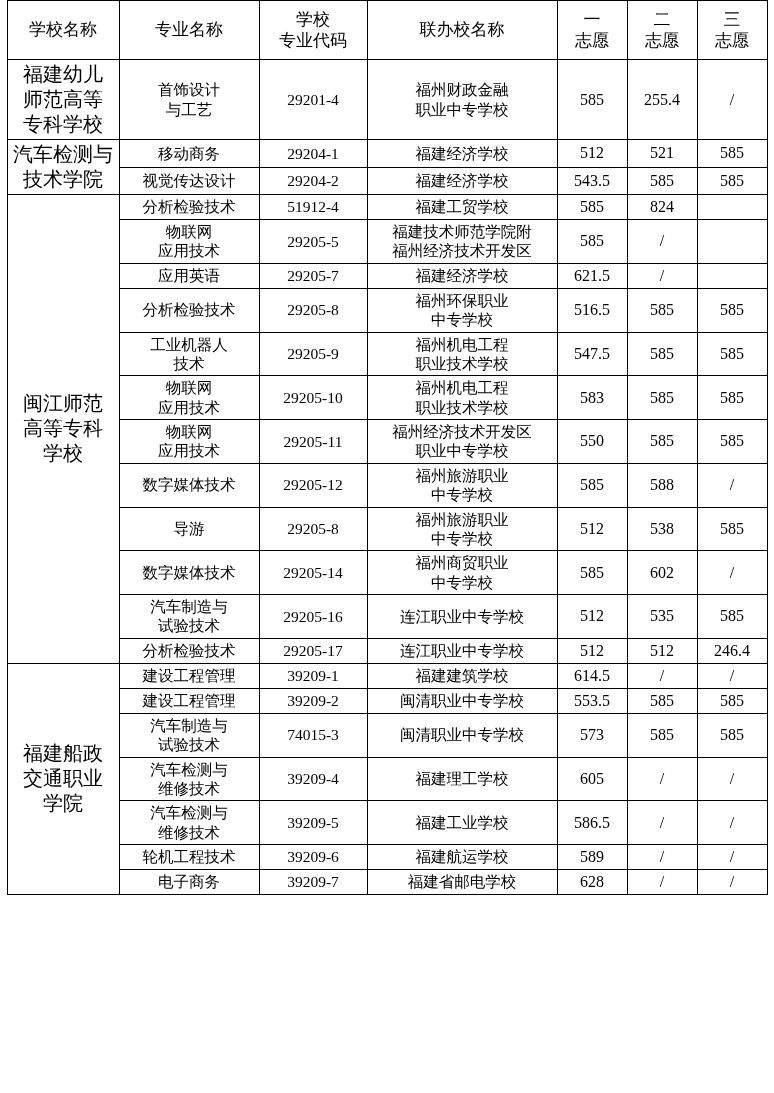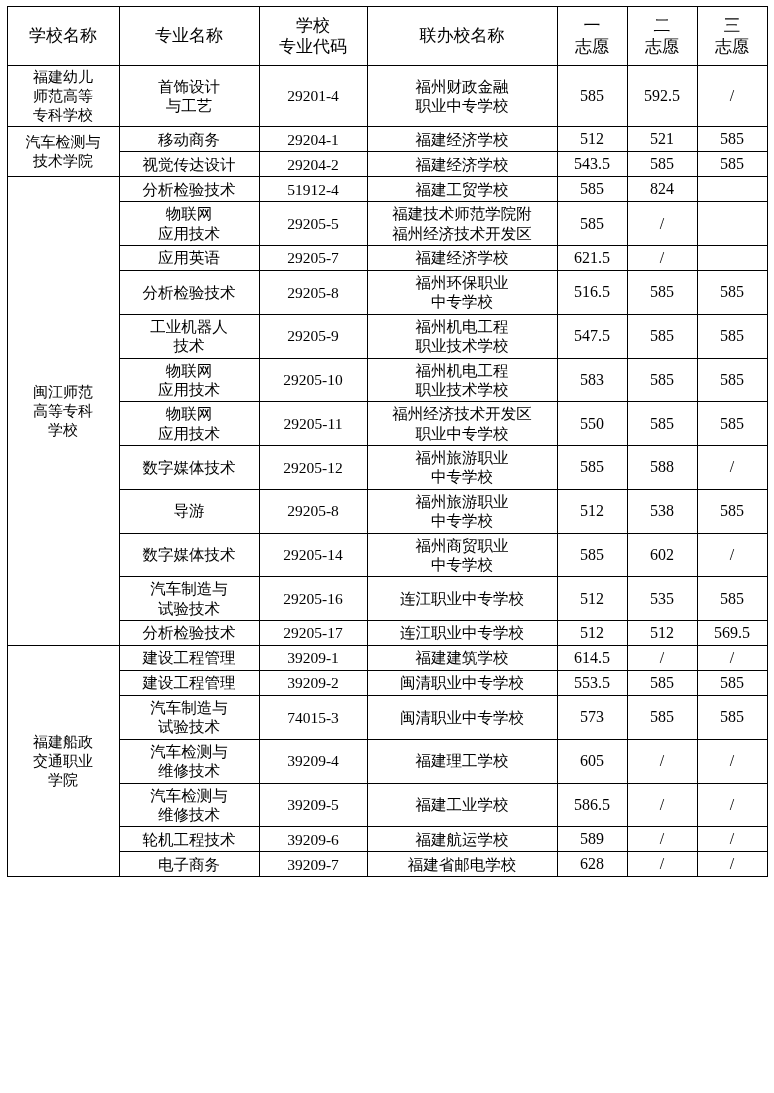--- a/index.html
+++ b/index.html
@@ -8,21 +8,21 @@
     background: #ffffff;
   }
   body {
     width: 774px;
     font-family: "Liberation Serif", "DejaVu Serif", serif;
     color: #000000;
   }
   #score-table {
     border-collapse: collapse;
     width: 760px;
-    margin: 6px auto 0 auto;
+    margin: 0 auto 0 auto;
     table-layout: fixed;
   }
   #score-table td, #score-table th {
     border: 1px solid #000000;
     text-align: center;
     vertical-align: middle;
     font-weight: normal;
     padding: 2px 2px;
     line-height: 1.25;
   }
@@ -38,21 +38,21 @@
     font-size: 15.5px;
   }
   .col-school { width: 112px; }
   .col-major  { width: 140px; }
   .col-code   { width: 108px; }
   .col-coop   { width: 190px; }
   .col-w1     { width: 70px; }
   .col-w2     { width: 70px; }
   .col-w3     { width: 70px; }
   .school-cell {
-    font-size: 15px;
+    font-size: 20px;
   }
   .lines span { display: block; }
   .num { font-size: 16px; }
 </style>
 </head>
 <body>
 
 <table id="score-table">
   <colgroup>
     <col class="col-school">
@@ -96,21 +96,21 @@
         <td class="lines">
           <span>首饰设计</span>
           <span>与工艺</span>
         </td>
         <td>29201-4</td>
         <td class="lines">
           <span>福州财政金融</span>
           <span>职业中专学校</span>
         </td>
         <td class="num">585</td>
-        <td class="num">592.5</td>
+        <td class="num">255.4</td>
         <td class="num">/</td>
       </tr>
       <tr>
         <td class="school-cell lines" rowspan="2">
           <span>汽车检测与</span>
           <span>技术学院</span>
         </td>
         <td class="lines">
           <span>移动商务</span>
         </td>
@@ -287,21 +287,21 @@
       <tr>
         <td class="lines">
           <span>分析检验技术</span>
         </td>
         <td>29205-17</td>
         <td class="lines">
           <span>连江职业中专学校</span>
         </td>
         <td class="num">512</td>
         <td class="num">512</td>
-        <td class="num">569.5</td>
+        <td class="num">246.4</td>
       </tr>
       <tr>
         <td class="school-cell lines" rowspan="7">
           <span>福建船政</span>
           <span>交通职业</span>
           <span>学院</span>
         </td>
         <td class="lines">
           <span>建设工程管理</span>
         </td>

